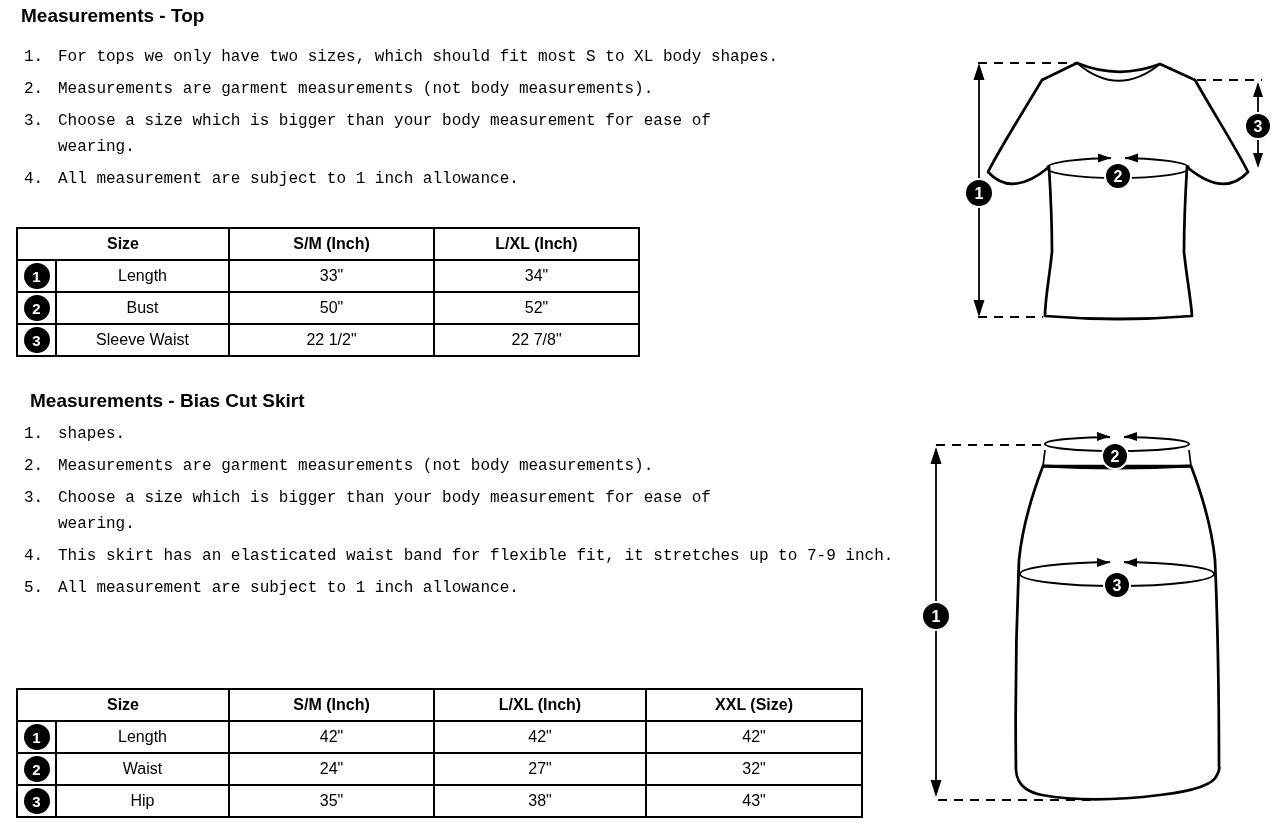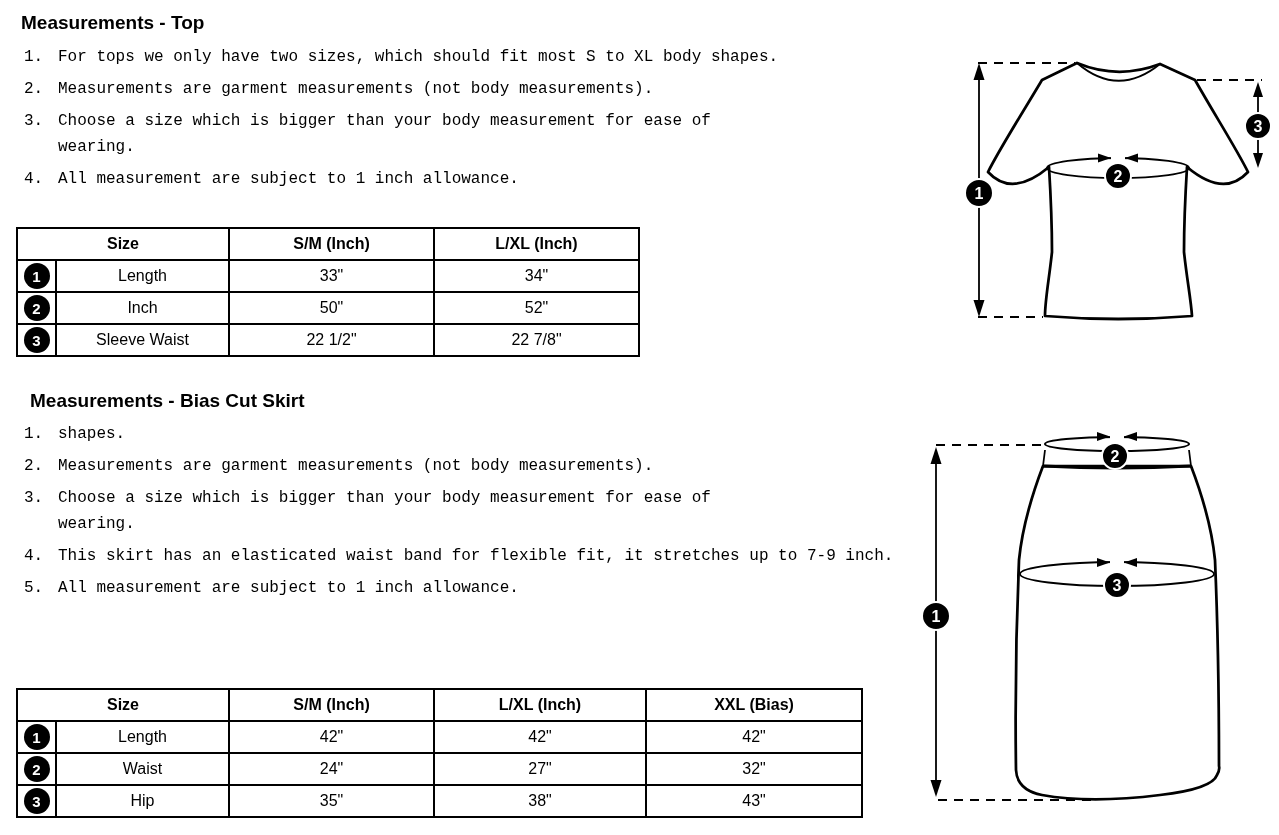--- a/index.html
+++ b/index.html
@@ -40,21 +40,21 @@
   svg text.badge-num{
     font-family:"Liberation Sans",sans-serif;font-weight:700;font-size:16px;
     fill:#fff;text-anchor:middle;
   }
 </style>
 </head>
 <body>
 
 <div class="page">
 
-  <div class="abs section-title" style="left:21px;top:12px;text-align:center;">Measurements - Top</div>
+  <div class="abs section-title" style="left:21px;top:5px;text-align:center;">Measurements - Top</div>
 
   <ol class="notes abs" style="left:21px;top:44px;">
     <li>
       <span class="note-line">For tops we only have two sizes, which should fit most S to XL body shapes.</span>
     </li>
     <li>
       <span class="note-line">Measurements are garment measurements (not body measurements).</span>
     </li>
     <li>
       <span class="note-line">Choose a size which is bigger than your body measurement for ease of</span>
@@ -79,21 +79,21 @@
       <td class="hdr">L/XL (Inch)</td>
     </tr>
     <tr>
       <td><span class="badge">1</span></td>
       <td>Length</td>
       <td>33"</td>
       <td>34"</td>
     </tr>
     <tr>
       <td><span class="badge">2</span></td>
-      <td>Inch</td>
+      <td>Bust</td>
       <td>50"</td>
       <td>52"</td>
     </tr>
     <tr>
       <td><span class="badge">3</span></td>
       <td>Sleeve Waist</td>
       <td>22 1/2"</td>
       <td>22 7/8"</td>
     </tr>
   </tbody>
@@ -126,21 +126,21 @@
         <col style="width:173px">
         <col style="width:205px">
         <col style="width:212px">
         <col style="width:216px">
       </colgroup>
     <tbody>
         <tr>
       <td class="hdr" colspan="2">Size</td>
       <td class="hdr">S/M (Inch)</td>
       <td class="hdr">L/XL (Inch)</td>
-      <td class="hdr">XXL (Bias)</td>
+      <td class="hdr">XXL (Size)</td>
     </tr>
     <tr>
       <td><span class="badge">1</span></td>
       <td>Length</td>
       <td>42"</td>
       <td>42"</td>
       <td>42"</td>
     </tr>
     <tr>
       <td><span class="badge">2</span></td>

